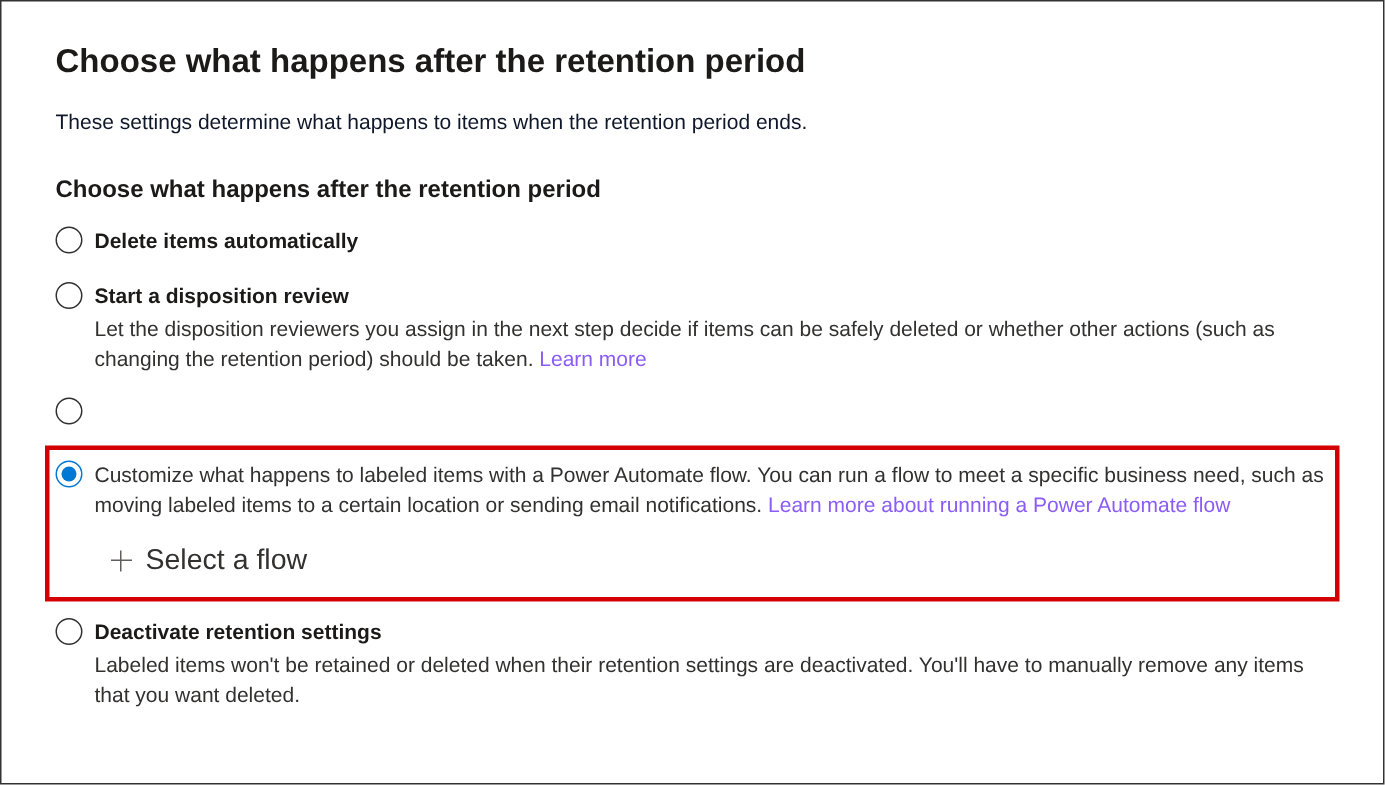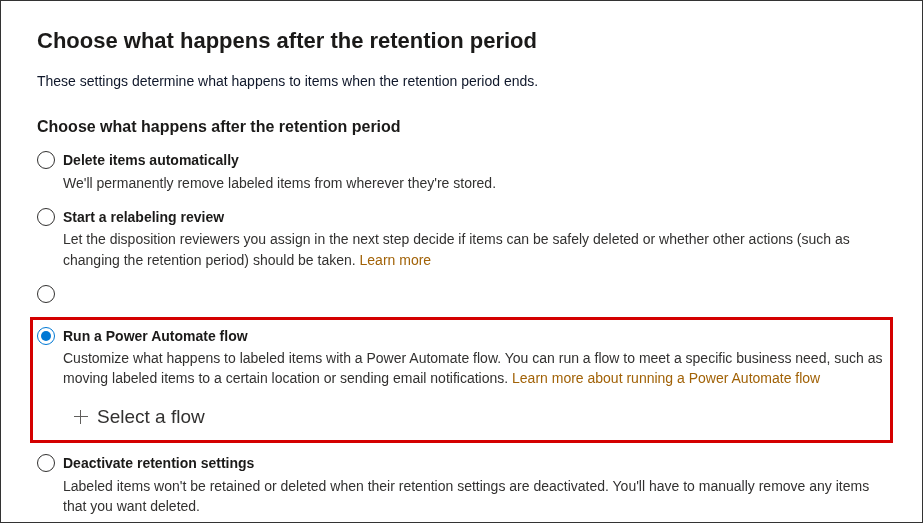--- a/index.html
+++ b/index.html
@@ -81,21 +81,21 @@
       font-weight: 600;
       font-size: 14px;
       color: #1b1a19;
       margin-bottom: 2px;
     }
     .option-desc {
       font-size: 14px;
       color: #323130;
     }
     .link {
-      color: #a16207;
+      color: #8b5cf6;
       cursor: pointer;
     }
     .select-flow {
       display: inline-flex;
       align-items: center;
       margin-top: 14px;
       margin-left: 10px;
       cursor: pointer;
       color: #323130;
       font-size: 19px;
@@ -130,42 +130,40 @@
 <body>
 
 <h1>Choose what happens after the retention period</h1>
 <p class="subtitle">These settings determine what happens to items when the retention period ends.</p>
 <h2>Choose what happens after the retention period</h2>
 
 <div class="option">
   <div class="radio"></div>
   <div class="option-body">
     <div class="option-label">Delete items automatically</div>
-    <div class="option-desc">We'll permanently remove labeled items from wherever they're stored.</div>
   </div>
 </div>
 
 <div class="option">
   <div class="radio"></div>
   <div class="option-body">
-    <div class="option-label">Start a relabeling review</div>
+    <div class="option-label">Start a disposition review</div>
     <div class="option-desc"><span>Let the disposition reviewers you assign in the next step decide if items can be safely deleted or whether other actions (such as changing the retention period) should be taken.  </span><span class="link">Learn more</span></div>
   </div>
 </div>
 
 <div class="option">
   <div class="radio"></div>
   <div class="option-body">
   </div>
 </div>
 
 <div class="option highlighted">
   <div class="radio selected"></div>
   <div class="option-body">
-    <div class="option-label">Run a Power Automate flow</div>
     <div class="option-desc"><span>Customize what happens to labeled items with a Power Automate flow. You can run a flow to meet a specific business need, such as moving labeled items to a certain location or sending email notifications. </span><span class="link">Learn more about running a Power Automate flow</span></div>
     <div class="select-flow">
       <span class="plus-icon"></span>
       <span>Select a flow</span>
     </div>
   </div>
 </div>
 
 <div class="option">
   <div class="radio"></div>

